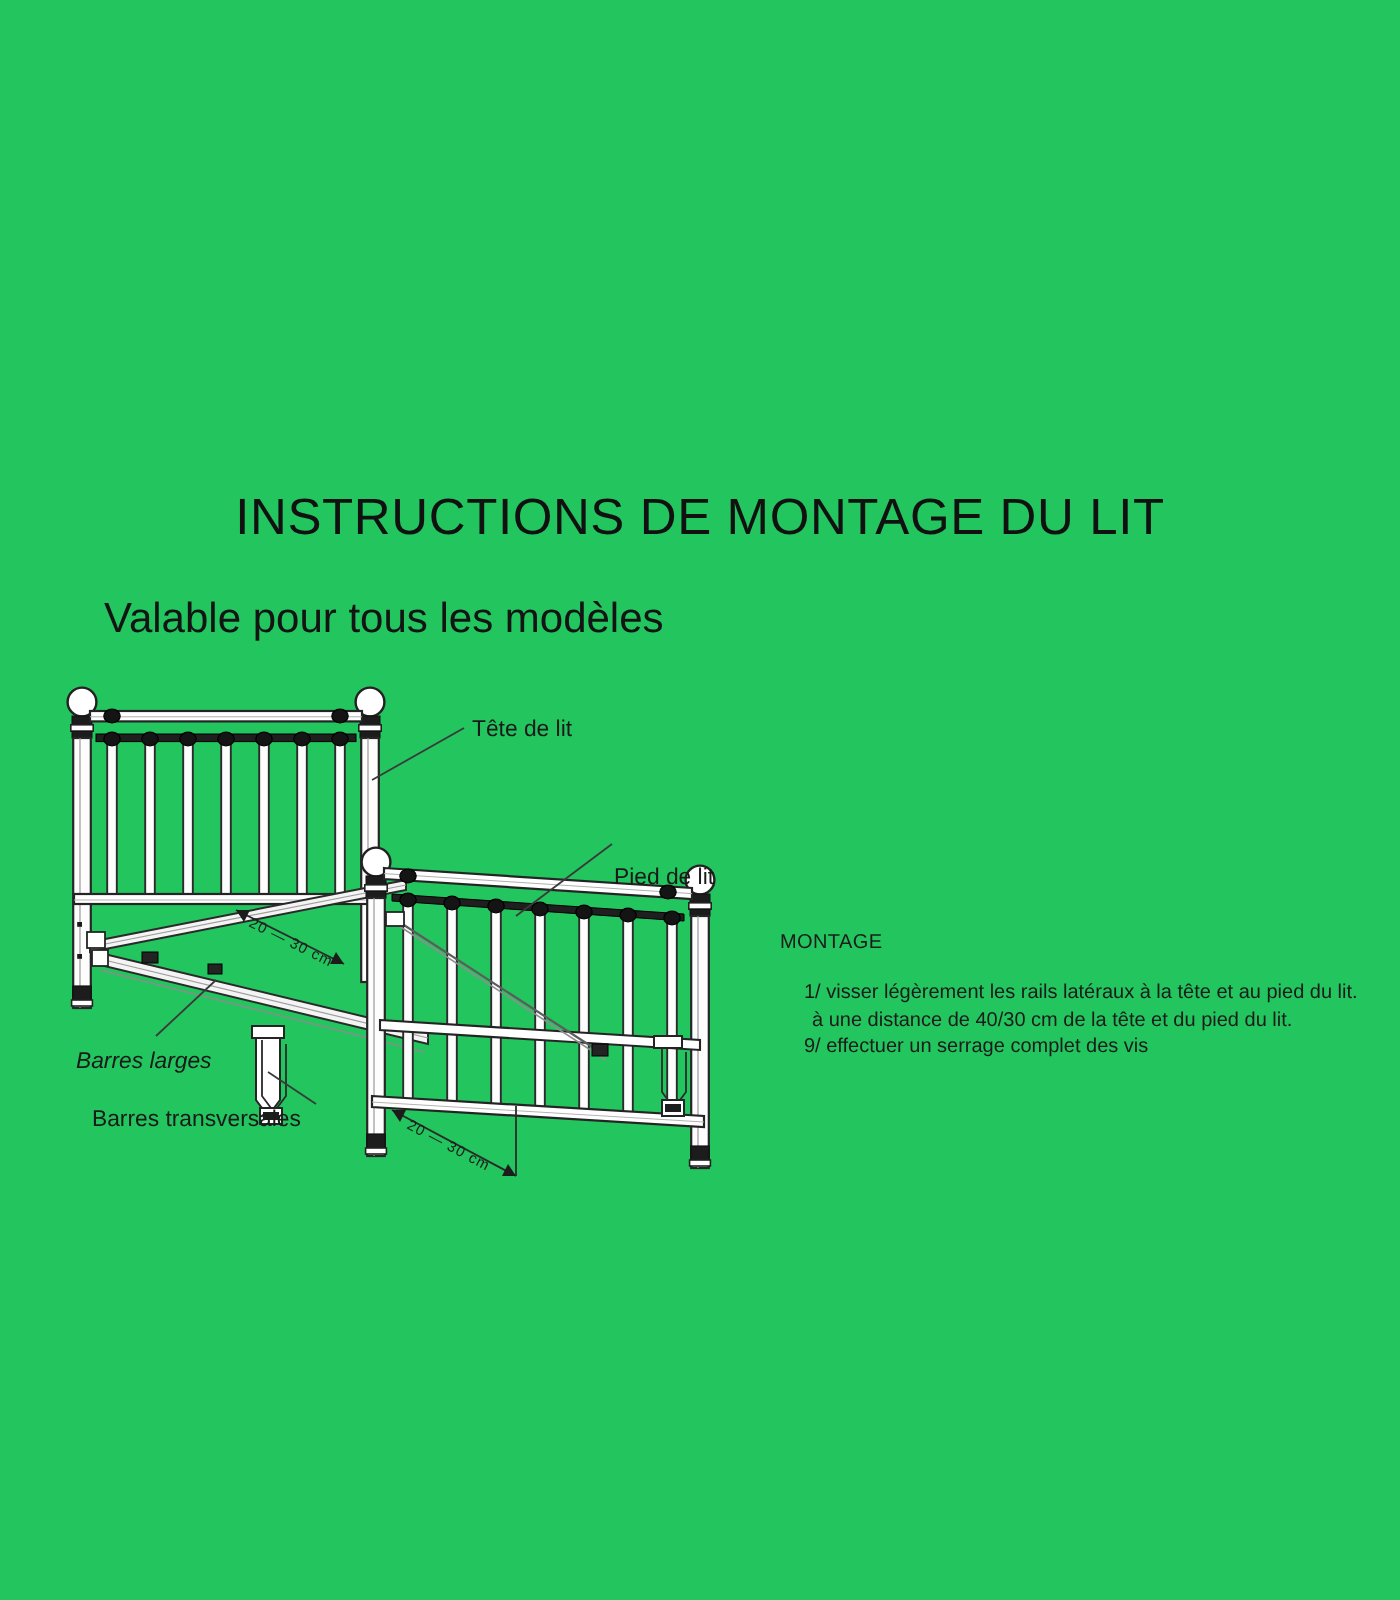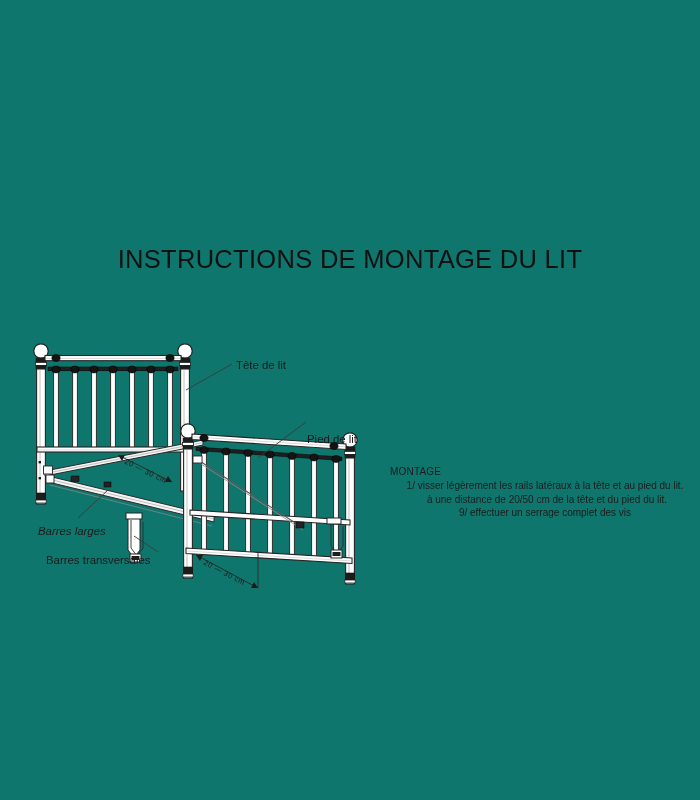--- a/index.html
+++ b/index.html
@@ -11,21 +11,21 @@
     width: 700px;
     height: 800px;
     position: relative;
     overflow: hidden;
     font-family: "Liberation Sans", sans-serif;
     color: #000000;
   }
   #page {
     position: absolute;
     inset: 0;
-    background: #0f766e;
+    background: #22c55e;
   }
 
   
   .doc-title {
     position: absolute;
     left: 0; right: 0;
     top: 245px;
     text-align: center;
     font-size: 25.5px;
     letter-spacing: 0.3px;
@@ -69,23 +69,22 @@
     line-height: 13.4px;
     color: #1b1b1b;
     width: 310px;
   }
   .montage-block .block-head {
     letter-spacing: 0.2px;
     margin-bottom: 1px;
   }
   .montage-block ol {
     list-style: none;
-    margin: 0;
+    margin: 12px;
     padding: 0;
-    text-align: center;
   }
   .montage-block li { white-space: nowrap; }
   .montage-block li.indented { padding-left: 4px; }
 
   
   #diagram {
     position: absolute;
     left: 0;
     top: 330px;
     width: 420px;
@@ -105,20 +104,21 @@
   .callout-larges { left: 38px; top: 525px; font-style: italic; }
   .callout-transv { left: 46px; top: 554px; }
 </style>
 </head>
 <body>
 
 <div id="page">
 
   <div class="doc-title">INSTRUCTIONS DE MONTAGE DU LIT</div>
 
+  <div class="doc-subtitle">Valable pour tous les modèles</div>
 
   <div id="diagram">
     <svg width="420" height="270" viewBox="0 0 420 270" xmlns="http://www.w3.org/2000/svg">
       <defs>
         <g id="ballFinial">
           <circle cx="0" cy="0" r="7.2" fill="#ffffff" stroke="#222" stroke-width="1.2"></circle>
         </g>
         <g id="collar">
           <rect x="-5" y="0" width="10" height="4.4" fill="#1c1c1c" stroke="#111" stroke-width="0.5"></rect>
           <rect x="-5.6" y="4.4" width="11.2" height="3.2" fill="#ffffff" stroke="#222" stroke-width="0.8"></rect>
@@ -337,18 +337,18 @@
   <div class="callout callout-tete">Tête de lit</div>
   <div class="callout callout-pied">Pied de lit</div>
   <div class="callout callout-larges">Barres larges</div>
   <div class="callout callout-transv">Barres transversales</div>
 
 
   <div class="montage-block">
     <div class="block-head">MONTAGE</div>
     <ol>
       <li>1/ visser légèrement les rails latéraux à la tête et au pied du lit.</li>
-      <li class="indented">à une distance de 20/50 cm de la tête et du pied du lit.</li>
+      <li class="indented">à une distance de 40/30 cm de la tête et du pied du lit.</li>
       <li>9/ effectuer un serrage complet des vis</li>
     </ol>
   </div>
 
 </div>
 
 </body></html>

